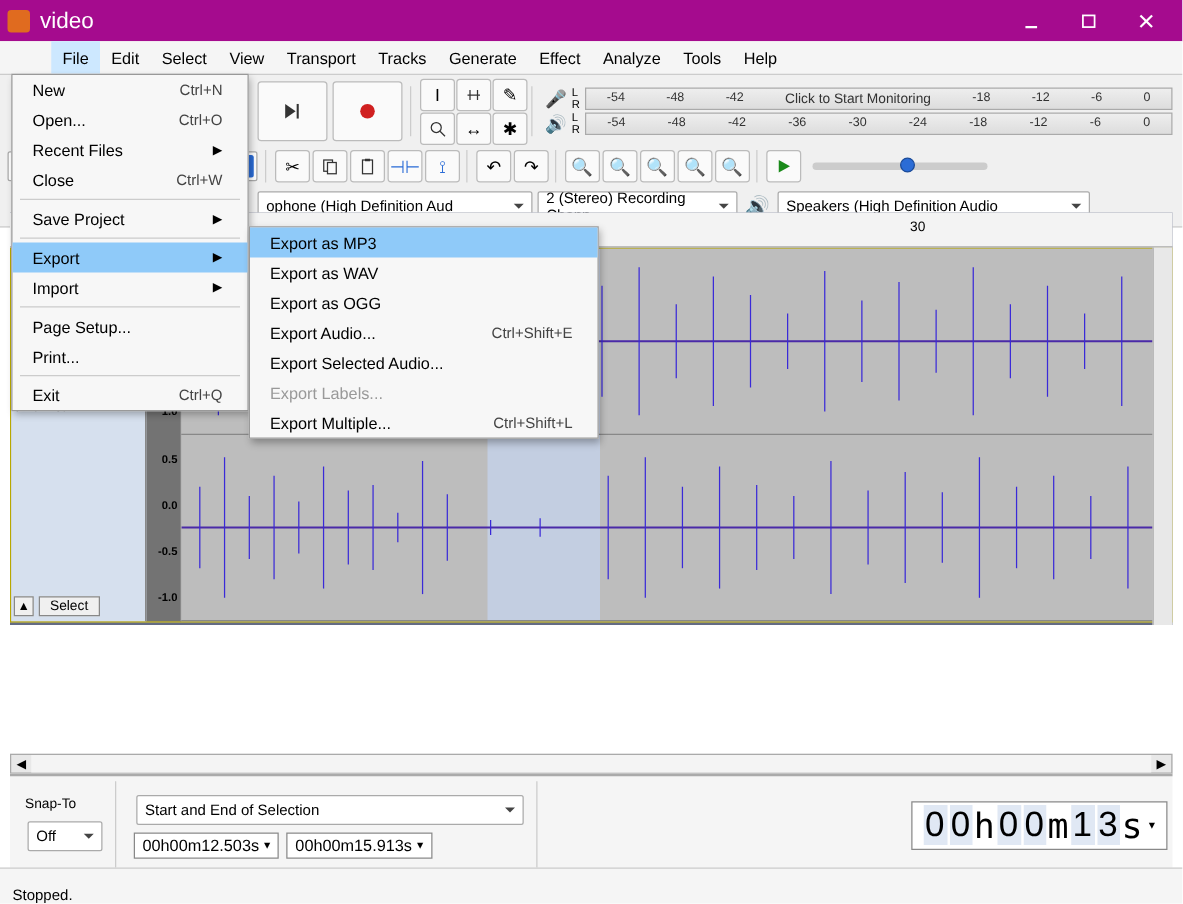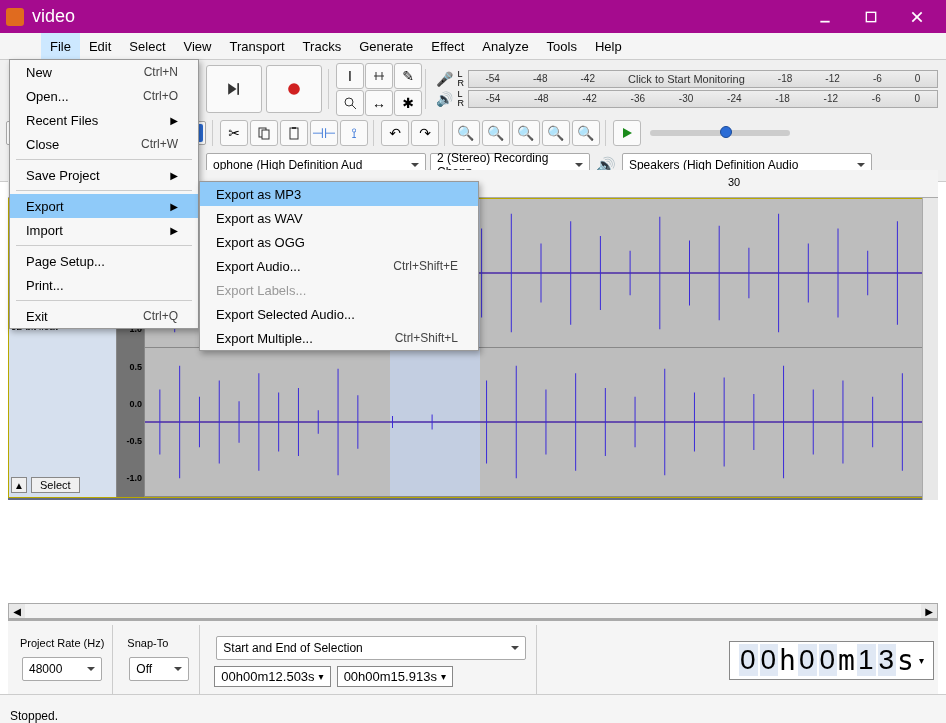--- a/index.html
+++ b/index.html
@@ -335,26 +335,20 @@
 </div>
 
 <div class="hsb">
   <div class="arr">◀</div>
   <div class="track"></div>
   <div class="arr">▶</div>
 </div>
 
 <div class="bottom">
   <div class="bgroup">
-    <div class="lbl">Project Rate (Hz)</div>
-    <div class="dropdown" style="width:80px">
-        <span>48000</span>
-      </div>
-  </div>
-  <div class="bgroup">
     <div class="lbl">Snap-To</div>
     <div class="dropdown" style="width:60px">
         <span>Off</span>
       </div>
   </div>
   <div class="bgroup" style="flex:0 0 auto;">
     <div class="dropdown" style="width:310px;margin-bottom:6px;">
         <span>Start and End of Selection</span>
       </div>
     <div style="display:flex;gap:6px;">
@@ -430,23 +424,23 @@
     <div class="row">
       <span class="lbl">Export as WAV</span>
     </div>
     <div class="row">
       <span class="lbl">Export as OGG</span>
     </div>
     <div class="row">
       <span class="lbl">Export Audio...</span>
       <span class="accel">Ctrl+Shift+E</span>
     </div>
+    <div class="row">
+      <span class="lbl">Export Selected Audio...</span>
+    </div>
     <div class="row dis">
       <span class="lbl">Export Labels...</span>
     </div>
     <div class="row">
-      <span class="lbl">Export Selected Audio...</span>
-    </div>
-    <div class="row">
       <span class="lbl">Export Multiple...</span>
       <span class="accel">Ctrl+Shift+L</span>
     </div>
   </div>
 
 </body></html>

